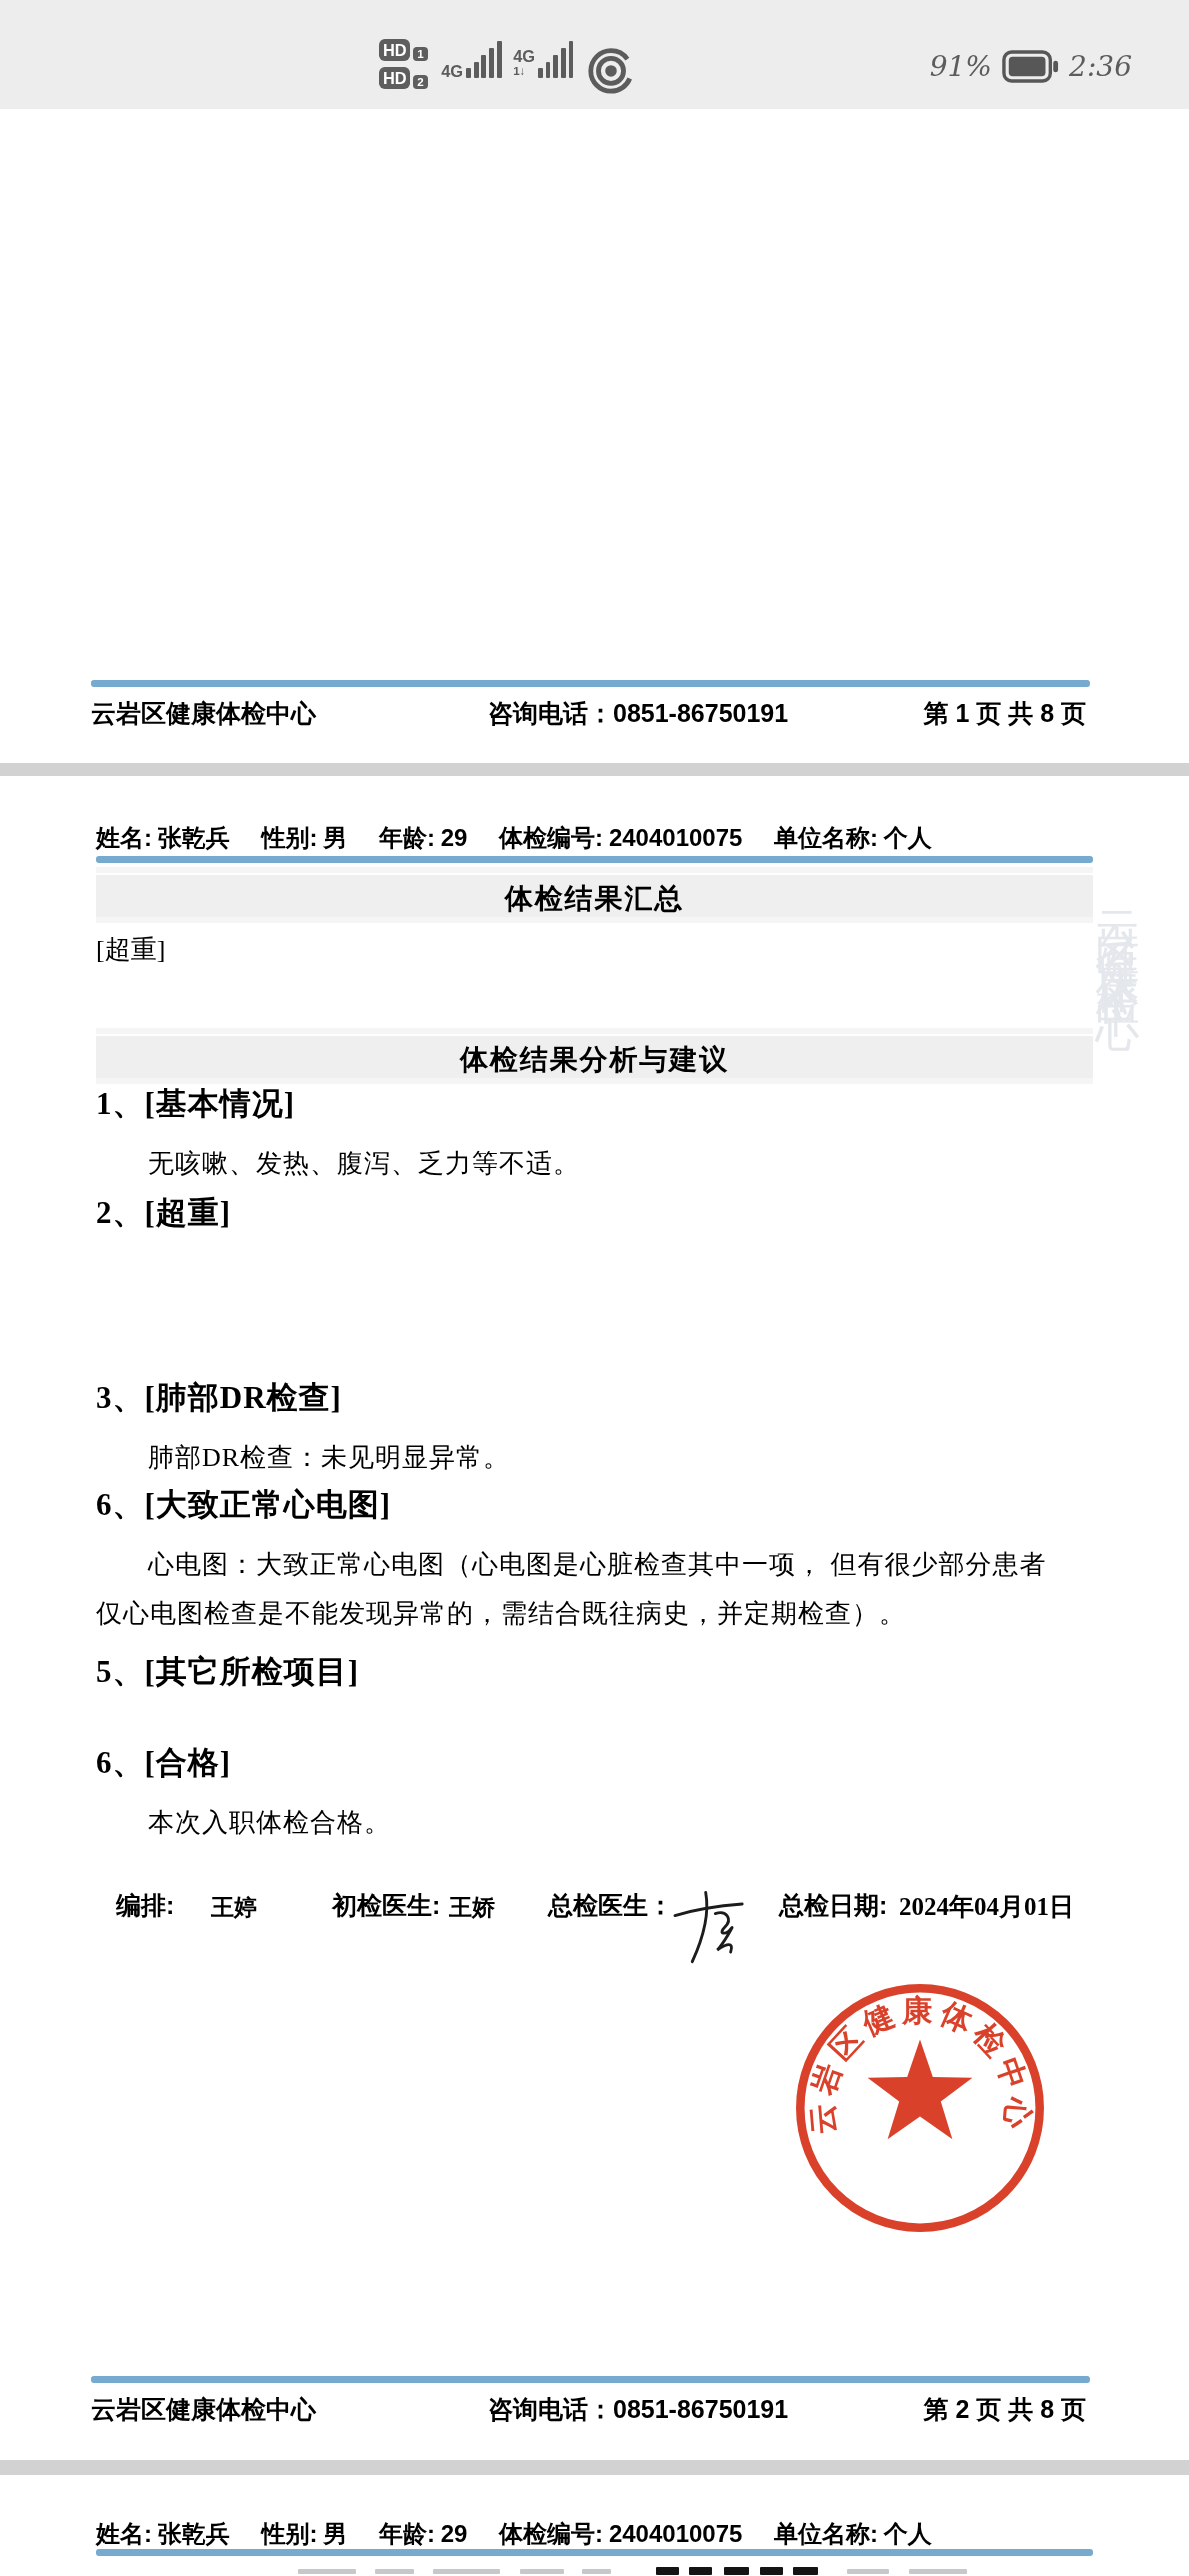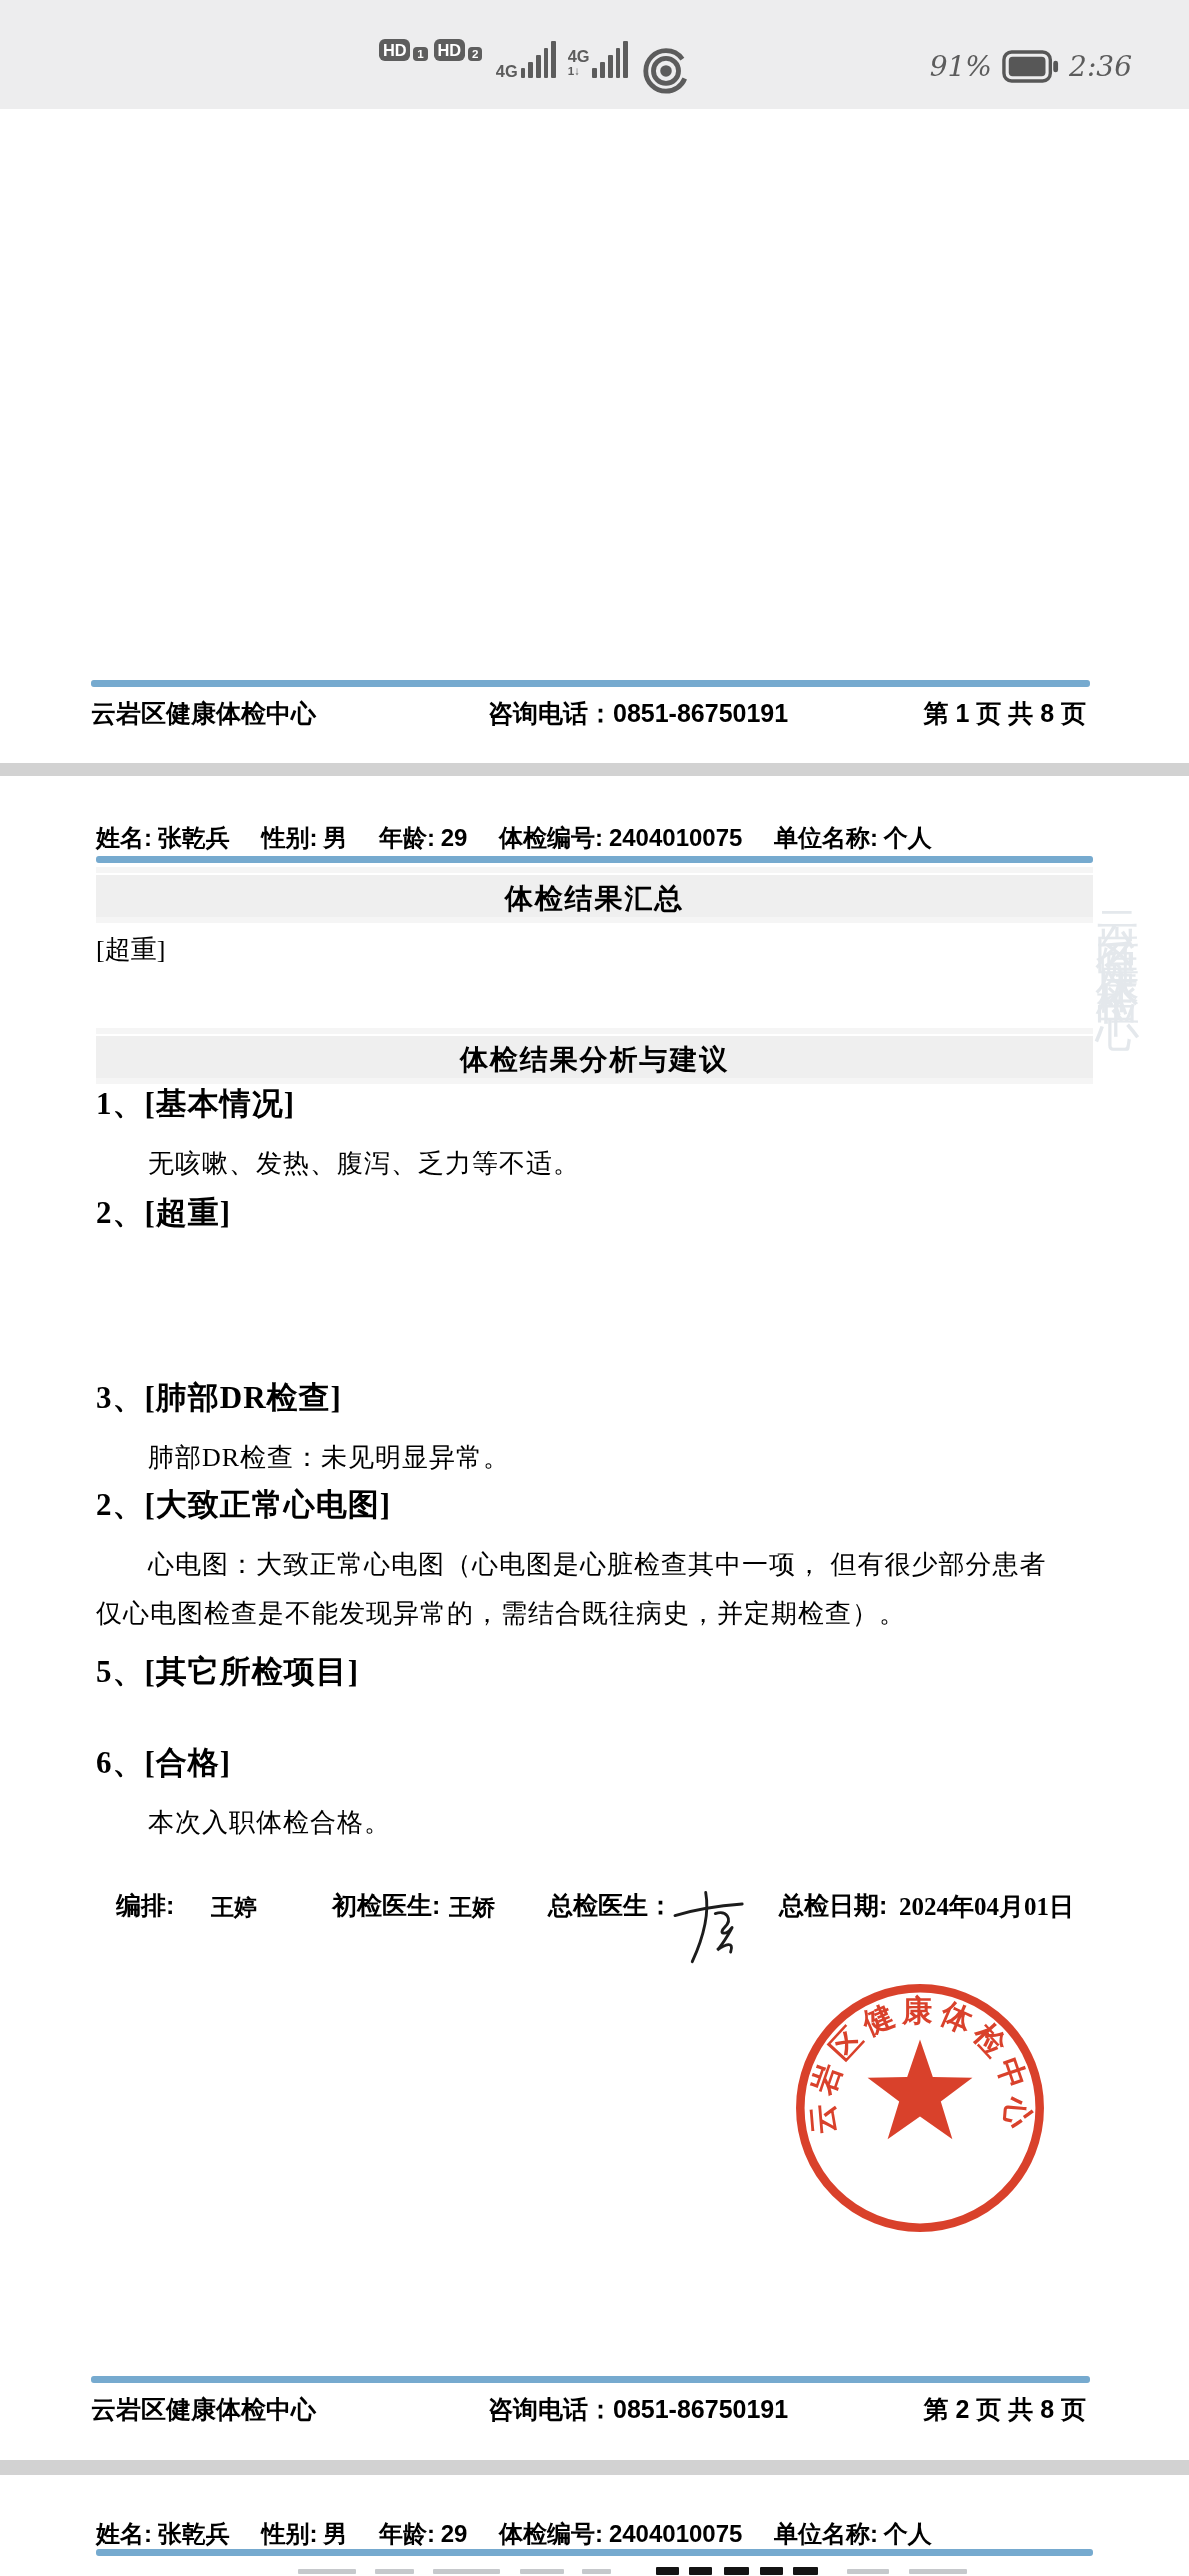--- a/index.html
+++ b/index.html
@@ -1,21 +1,21 @@
 <!DOCTYPE html>
 <html><head>
 <meta charset="utf-8">
 <style>
   html,body{margin:0;padding:0;background:#fff;}
   .screen{position:relative;width:1190px;height:2576px;background:#ffffff;overflow:hidden;
           font-family:"Liberation Sans",sans-serif;color:#000;}
   
   .statusbar{position:absolute;left:0;top:0;width:1190px;height:109px;background:#ededee;}
   .sb-left{position:absolute;left:379px;top:39px;display:flex;align-items:flex-start;}
-  .hdwrap{display:flex;flex-direction:row;gap:5.8px;margin-right:13.5px;}
+  .hdwrap{display:flex;flex-direction:column;gap:5.8px;margin-right:13.5px;}
   .hdrow{display:flex;align-items:flex-end;}
   .hd{background:#5e5e5e;color:#fff;font-weight:bold;font-size:16.4px;line-height:16.4px;
       padding:2.9px 3.9px;border-radius:5.8px;letter-spacing:0;}
   .hdnum{background:#5e5e5e;color:#fff;font-size:11.6px;width:14.4px;height:14.4px;border-radius:3.9px;
       display:flex;align-items:center;justify-content:center;margin-left:2.9px;font-weight:bold;}
   .siggroup{display:flex;align-items:flex-end;margin-right:11.6px;}
   .siglabel{font-size:16.4px;font-weight:bold;color:#5c5c5c;margin-right:2.9px;line-height:14.4px;text-align:left;}
   .siglabel small{display:block;font-size:11.6px;font-weight:bold;}
   .bars{display:flex;align-items:flex-end;gap:2.9px;height:39px;}
   .bars i{display:block;width:4.8px;background:#5c5c5c;border-radius:1px;}
@@ -155,21 +155,21 @@
       <div class="sec-body">无咳嗽、发热、腹泻、乏力等不适。</div>
     </div>
     <div class="section" style="top:1192px">
       <div class="sec-head">2、[超重]</div>
     </div>
     <div class="section" style="top:1377px">
       <div class="sec-head">3、[肺部DR检查]</div>
       <div class="sec-body">肺部DR检查：未见明显异常。</div>
     </div>
     <div class="section" style="top:1484px">
-      <div class="sec-head">2、[大致正常心电图]</div>
+      <div class="sec-head">6、[大致正常心电图]</div>
       <div class="sec-body">心电图：大致正常心电图（心电图是心脏检查其中一项， 但有很少部分患者仅心电图检查是不能发现异常的，需结合既往病史，并定期检查）。</div>
     </div>
     <div class="section" style="top:1651px">
       <div class="sec-head">5、[其它所检项目]</div>
     </div>
     <div class="section" style="top:1742px">
       <div class="sec-head">6、[合格]</div>
       <div class="sec-body">本次入职体检合格。</div>
     </div>
 

